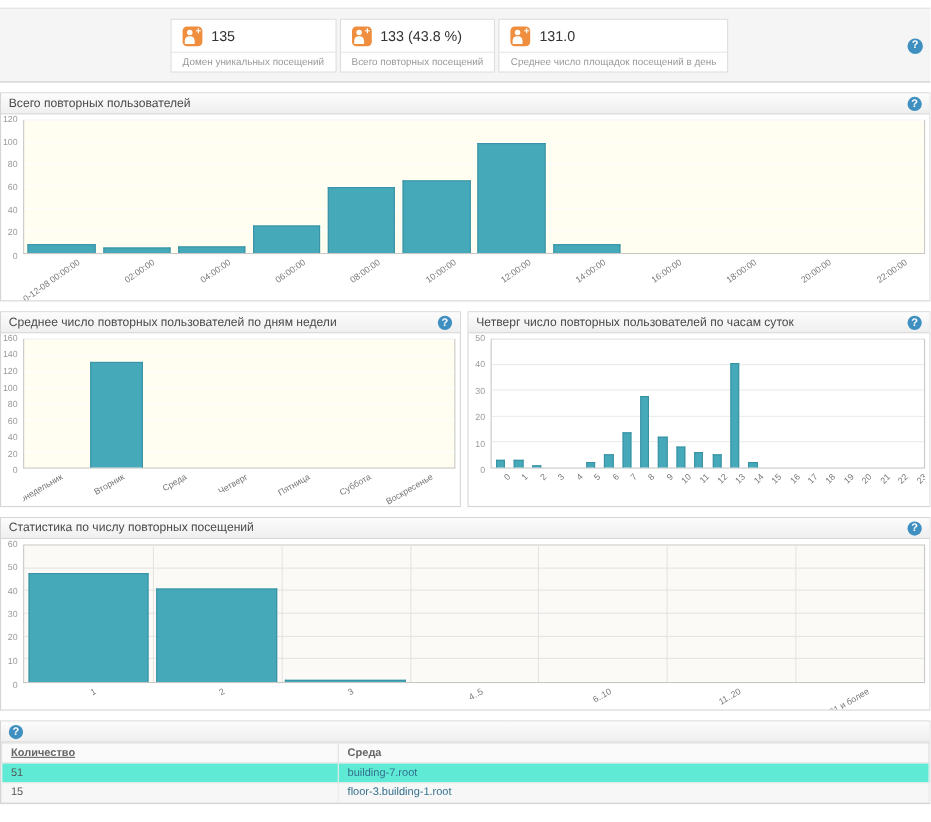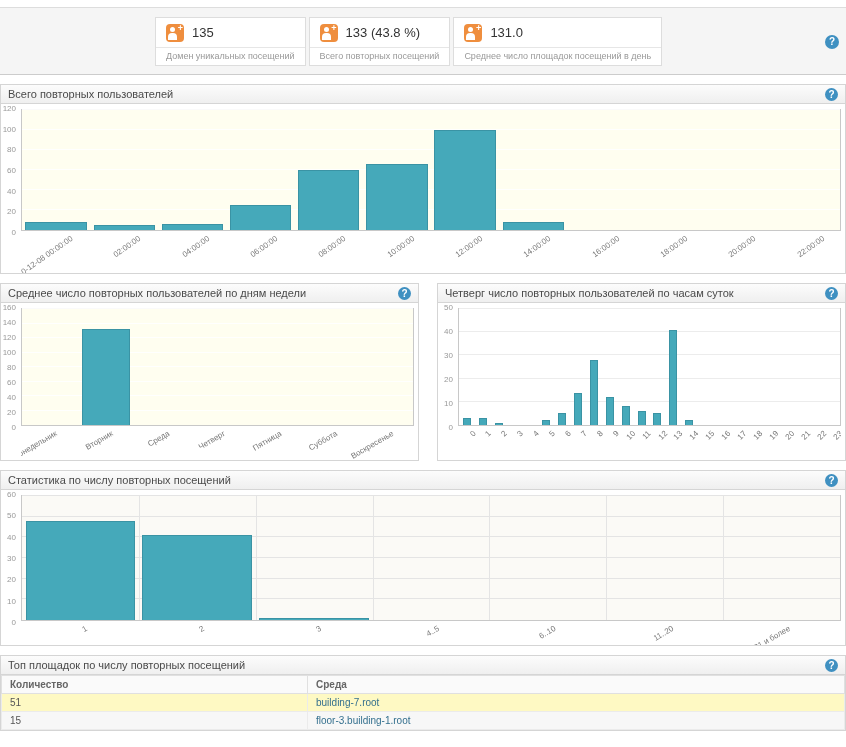--- a/index.html
+++ b/index.html
@@ -30,21 +30,21 @@
     color:#fff; font-size:10px; font-weight:bold; line-height:13px; text-align:center;
     cursor:pointer; flex:none; }
   .stats-help { position:absolute; right:7px; top:27px; width:14px; height:14px; line-height:14px; }
 
   
   .content .panel, .content .row { margin-top:9px; }
   .panel { border:1px solid #d5d5d5; background:#fff; }
   .panel-header { height:19px; display:flex; align-items:center; justify-content:space-between;
     padding:0 7px; background:linear-gradient(#fcfcfc,#efefef); border-bottom:1px solid #d5d5d5; }
   .panel-title { font-size:11px; color:#4a4a4a; white-space:nowrap; overflow:hidden; }
-  .row { display:flex; gap:18px; }
+  .row { display:flex; gap:6px; }
   .row .panel { margin-top:0; }
   .panel-left { width:419px; flex:none; }
   .panel-right { flex:1; }
 
   
   .chart { position:relative; padding:5px 4px 0 20px; }
   .ylabels { position:absolute; left:0; top:5px; width:18px; height:calc(var(--ph) + 2px); }
   .ylabel { position:absolute; right:3px; transform:translateY(50%); font-size:8px;
     color:#999; line-height:8px; }
   .plot { position:relative; height:var(--ph,120px); background:var(--pbg,#fff);
@@ -58,22 +58,22 @@
   .xlabels { display:flex; height:var(--xh,30px); position:relative; overflow:hidden; }
   .xslot { flex:1 1 0; position:relative; }
   .xslot span { position:absolute; top:3px; right:50%; margin-right:var(--xoff,-5px);
     transform:rotate(var(--rot,-45deg)); transform-origin:100% 0;
     font-size:8px; color:#777; white-space:nowrap; line-height:9px; }
 
   
   table { width:100%; border-collapse:collapse; font-size:10px; color:#555; table-layout:fixed; }
   th { width:auto; text-align:left; font-weight:bold; background:#fafafa;
     border:1px solid #e0e0e0; padding:3px 8px; color:#666; }
-  th.col-count { width:306px; }
-  td { border:1px solid #ebebeb; padding:3px 8px; background:#fef9c3; }
+  th.col-count { width:306px;text-decoration:underline; }
+  td { border:1px solid #ebebeb; padding:3px 8px; background:#5eead4; }
   tbody tr:nth-child(even) td { background:#f7f7f7; }
   td.domain { color:#34708e; }
 </style>
 </head>
 <body>
 
 <div class="top-strip"></div>
 
 <div class="statsbar">
   <div class="kpi-card">
@@ -475,21 +475,20 @@
           </div>
           <div class="xslot">
             <span>21 и более</span>
           </div>
         </div>
     </div>
   </section>
 
   <section class="panel">
     <div class="panel-header">
-      <span class="panel-title">Топ площадок по числу повторных посещений</span>
       <span class="help">?</span>
     </div>
     <table>
       <thead>
         <tr>
           <th class="col-count">Количество</th>
           <th>Среда</th>
         </tr>
       </thead>
       <tbody>

